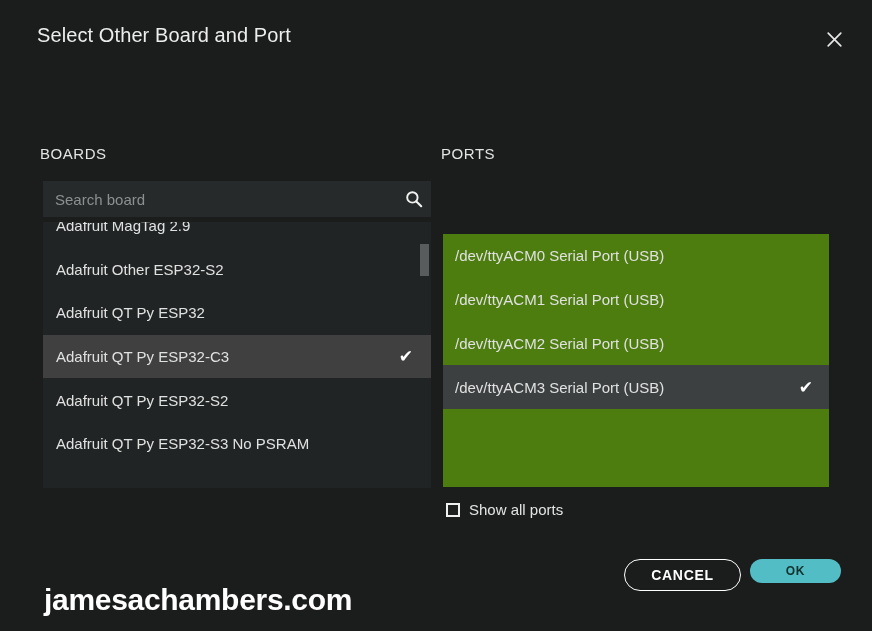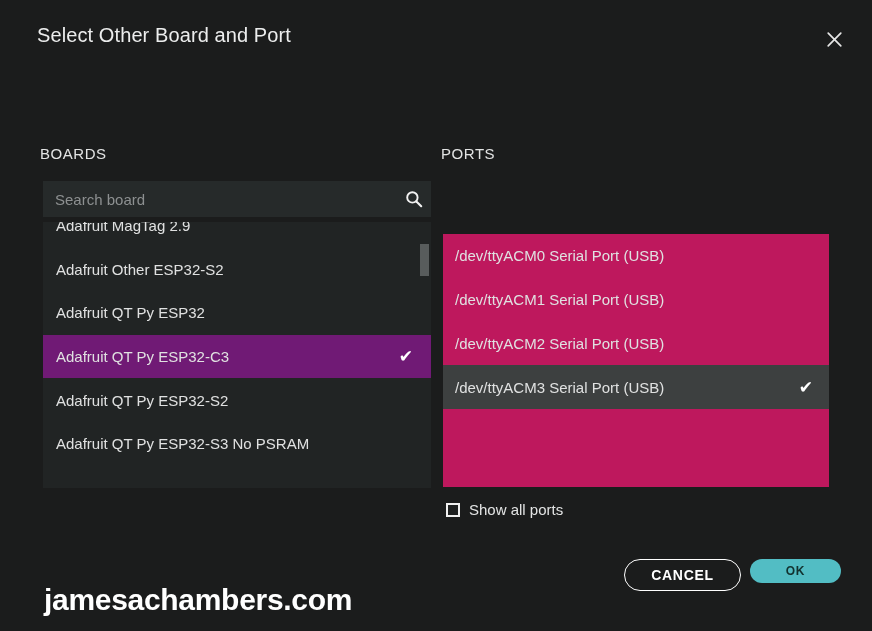--- a/index.html
+++ b/index.html
@@ -132,21 +132,21 @@
     height: 43.6px;
     display: flex;
     align-items: center;
     padding: 0 16px 0 13px;
     font-size: 15px;
     color: #e0e1e1;
     cursor: pointer;
     white-space: nowrap;
   }
   .board-row.selected {
-    background: #701a75;
+    background: #404040;
   }
   .board-row .label { flex: 1; overflow: hidden; }
   .board-row .check {
     flex: 0 0 auto;
     font-size: 17px;
     color: #ffffff;
     line-height: 1;
     margin-right: 2px;
   }
   .scrollbar-track {
@@ -168,21 +168,21 @@
     cursor: pointer;
   }
 
   
   .ports-list {
     position: absolute;
     left: 443px;
     top: 234px;
     width: 386px;
     height: 253px;
-    background: #be185d;
+    background: #4d7c0f;
     overflow: hidden;
   }
   .port-row {
     position: relative;
     height: 43.8px;
     display: flex;
     align-items: center;
     padding: 0 16px 0 12px;
     font-size: 15px;
     color: #e0e1e1;

